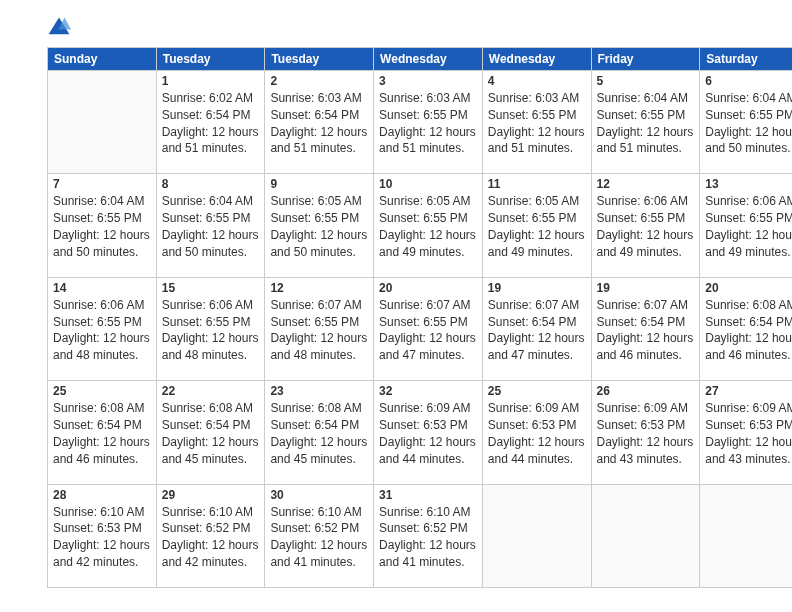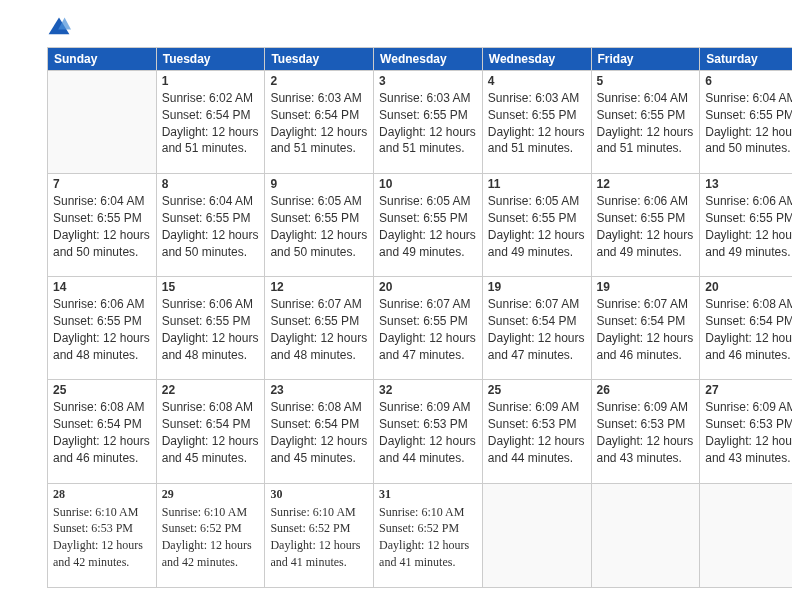--- a/index.html
+++ b/index.html
@@ -77,21 +77,20 @@
       display: block;
       margin-bottom: 2px;
     }
     .cell-text {
       font-size: 12px;
       color: #333;
       line-height: 1.4;
     }
     .last-row .cell {
       height: 72px;
-      font-family: Liberation Serif, serif;
     }
   </style>
 </head>
 <body>
 
 <div class="page">
   <div class="header">
     <div class="logo">
       <svg class="logo-icon" viewBox="0 0 30 30" xmlns="http://www.w3.org/2000/svg">
         <polygon points="15,3 28,24 2,24" fill="#1a5cb8"></polygon>

